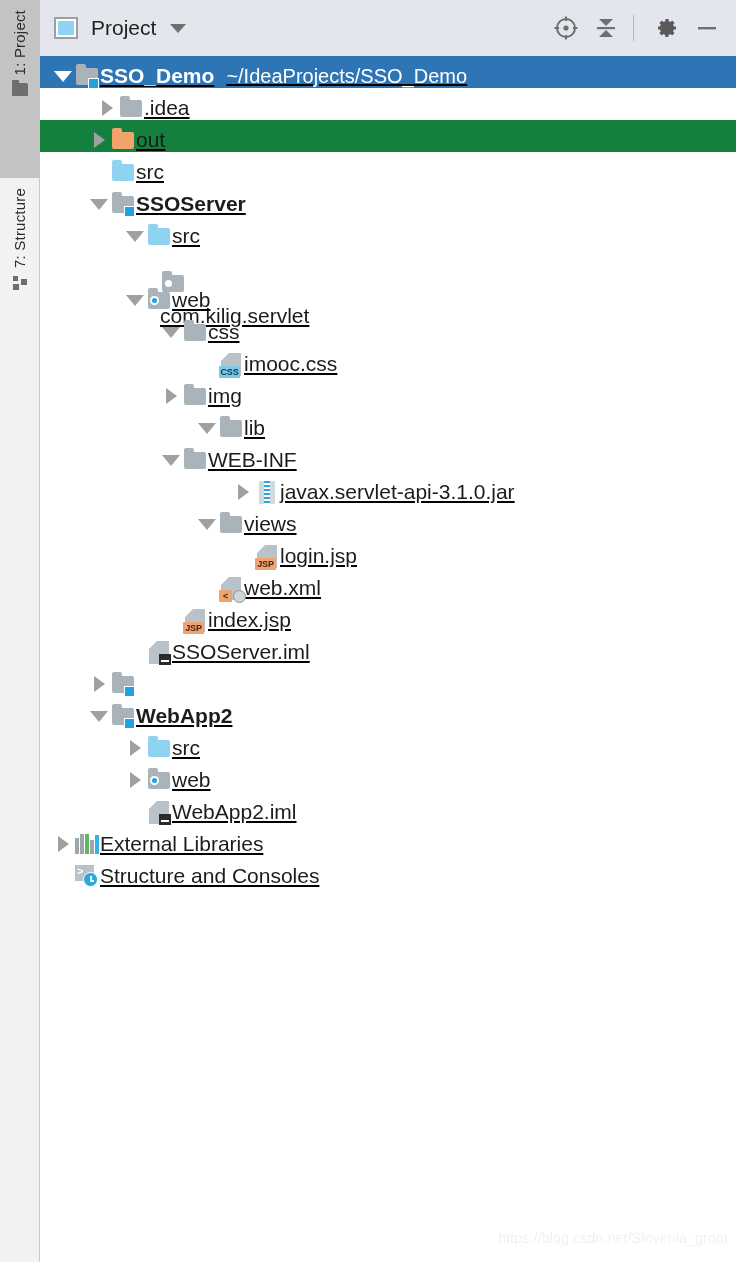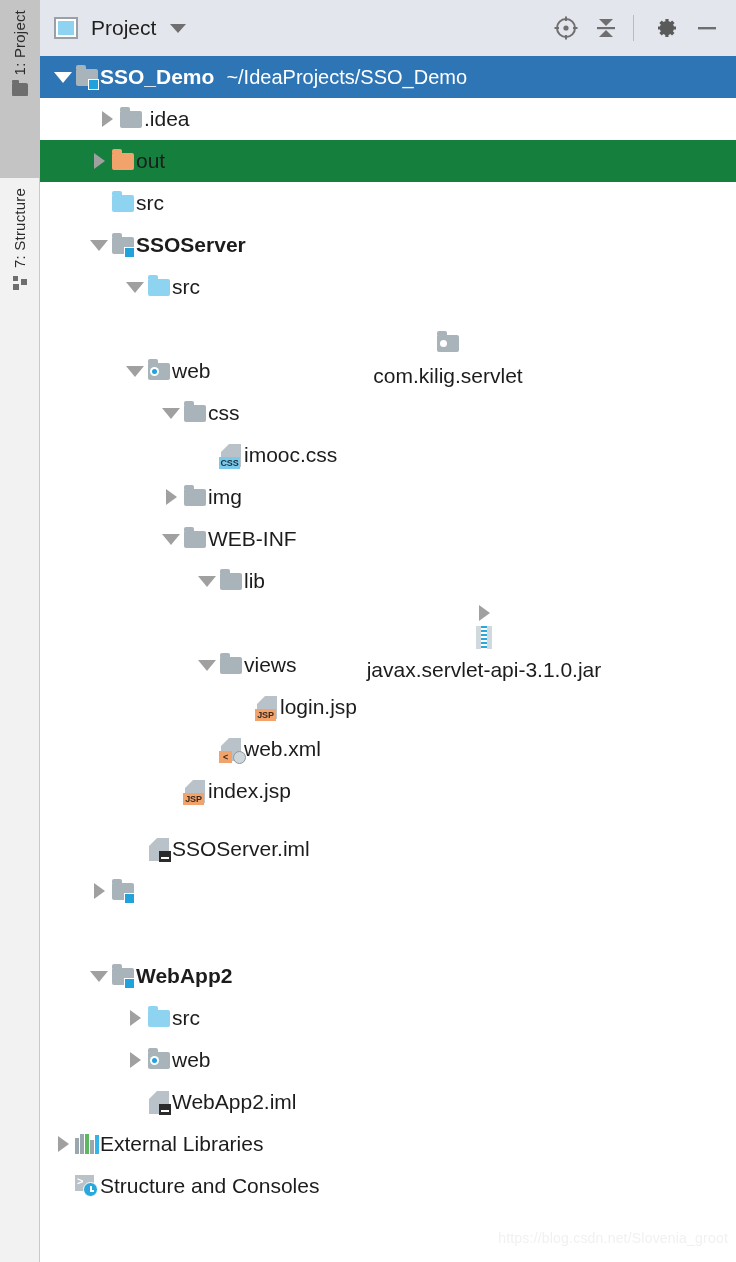--- a/index.html
+++ b/index.html
@@ -59,22 +59,22 @@
     border-left:8px solid transparent;border-right:8px solid transparent;
     border-top:9px solid #6f6f6f;flex:0 0 auto;
   }
   .tb-spacer{flex:1 1 auto;}
   .tb-btn{width:34px;height:34px;display:flex;align-items:center;justify-content:center;margin-left:6px;flex:0 0 auto;}
   .tb-sep{width:1px;height:26px;background:#b7bbc2;margin:0 10px;}
 
   
   .tree{position:relative;background:#ffffff;}
   .row{
-    height:42px;display:flex;align-items:center;
-    box-sizing:border-box;white-space:nowrap;position:relative;
+    height:32px;display:flex;
+    box-sizing:border-box;white-space:nowrap;position:relative;text-decoration:underline;
   }
   .row.selected{background:#2e75b6;}
   .row.marked{background:#15803d;}
   .twisty{width:22px;height:40px;flex:0 0 22px;display:flex;align-items:center;justify-content:center;}
   .tw-r{width:0;height:0;border-top:8px solid transparent;border-bottom:8px solid transparent;border-left:11px solid #a0a0a0;}
   .tw-d{width:0;height:0;border-left:9px solid transparent;border-right:9px solid transparent;border-top:11px solid #a0a0a0;}
   .row.selected .tw-d{border-top-color:#ffffff;}
   .icoslot{width:26px;height:40px;flex:0 0 26px;display:flex;align-items:center;justify-content:center;}
   .lbl{font-size:21px;color:#1c1c1c;line-height:40px;}
   .lbl.bold{font-weight:bold;}
@@ -314,39 +314,39 @@
         </div>
         <div class="row" style="padding-left: 120px;">
           <div class="twisty">
             <div class="tw-r"></div>
           </div>
           <div class="icoslot">
             <div class="fld gray"></div>
           </div>
           <div class="lbl">img</div>
         </div>
+        <div class="row" style="padding-left: 156px;">
+          <div class="twisty">
+            <div class="tw-d"></div>
+          </div>
+          <div class="icoslot">
+            <div class="fld gray"></div>
+          </div>
+          <div class="lbl">lib</div>
+        </div>
         <div class="row" style="padding-left: 120px;">
           <div class="twisty">
             <div class="tw-d"></div>
           </div>
           <div class="icoslot">
             <div class="fld gray"></div>
           </div>
           <div class="lbl">WEB-INF</div>
         </div>
-        <div class="row" style="padding-left: 156px;">
-          <div class="twisty">
-            <div class="tw-d"></div>
-          </div>
-          <div class="icoslot">
-            <div class="fld gray"></div>
-          </div>
-          <div class="lbl">lib</div>
-        </div>
-        <div class="row" style="padding-left: 192px; flex-direction: column;">
+        <div class="row" style="padding-left: 192px;">
           <div class="twisty">
             <div class="tw-r"></div>
           </div>
           <div class="icoslot">
             <div class="jar">
               <div class="zip"></div>
             </div>
           </div>
           <div class="lbl">javax.servlet-api-3.1.0.jar</div>
         </div>
@@ -386,21 +386,21 @@
           <div class="twisty"></div>
           <div class="icoslot">
             <div class="file">
               <div class="pg"></div>
               <div class="fold"></div>
               <div class="badge jsp">JSP</div>
             </div>
           </div>
           <div class="lbl">index.jsp</div>
         </div>
-        <div class="row" style="padding-left: 84px; margin-top: 16px;">
+        <div class="row" style="padding-left: 84px;">
           <div class="twisty"></div>
           <div class="icoslot">
             <div class="file">
               <div class="pg"></div>
               <div class="fold"></div>
               <div class="iml"></div>
             </div>
           </div>
           <div class="lbl">SSOServer.iml</div>
         </div>
@@ -408,21 +408,21 @@
           <div class="twisty">
             <div class="tw-r"></div>
           </div>
           <div class="icoslot">
             <div class="mod">
               <div class="b"></div>
               <div class="sq"></div>
             </div>
           </div>
         </div>
-        <div class="row" style="padding-left: 48px; margin-top: 43px;">
+        <div class="row" style="padding-left: 48px;">
           <div class="twisty">
             <div class="tw-d"></div>
           </div>
           <div class="icoslot">
             <div class="mod">
               <div class="b"></div>
               <div class="sq"></div>
             </div>
           </div>
           <div class="lbl bold">WebApp2</div>

